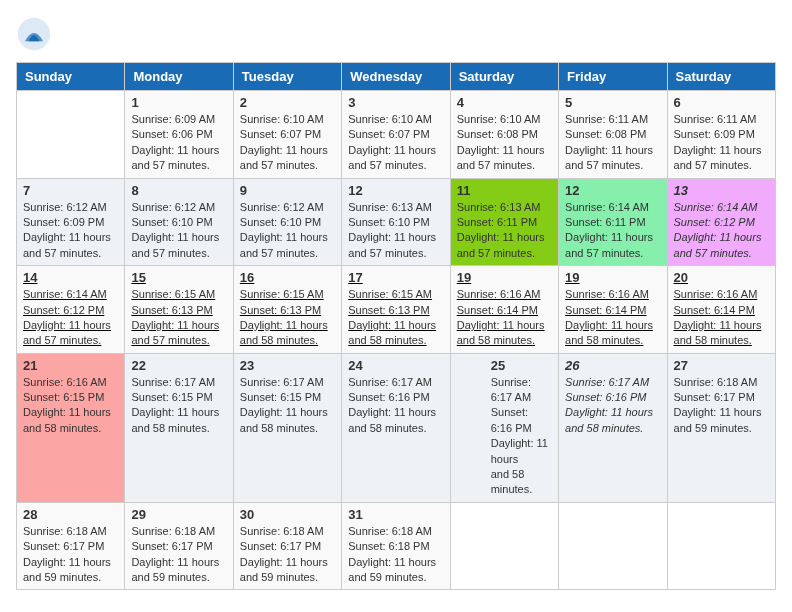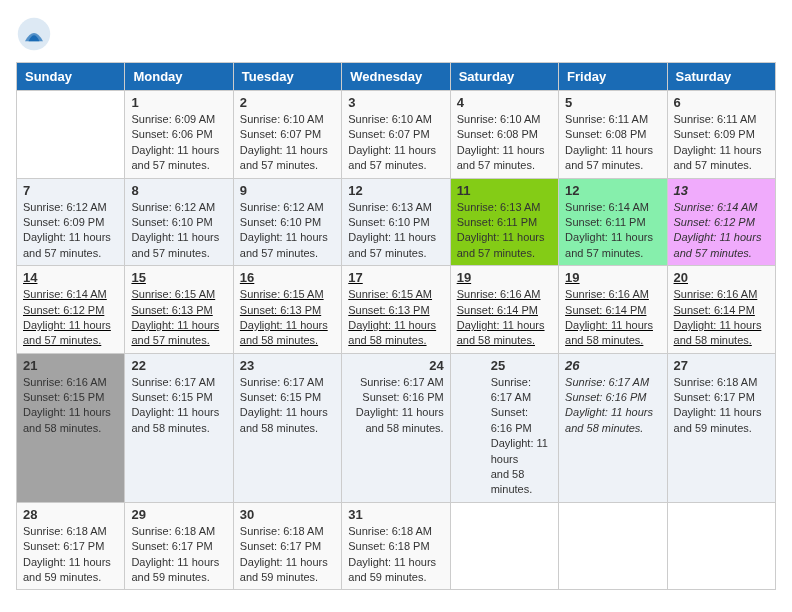--- a/index.html
+++ b/index.html
@@ -269,42 +269,42 @@
         </td>
         <td>
           <span class="day-number">20</span>
           <div class="day-info" style="white-space: pre-line;">Sunrise: 6:16 AM
 Sunset: 6:14 PM
 Daylight: 11 hours
 and 58 minutes.</div>
         </td>
       </tr>
       <tr style="background: rgb(238, 242, 247);">
-        <td style="background: #a3a3a3;">
+        <td style="background: #fca5a5;">
           <span class="day-number">21</span>
           <div class="day-info" style="white-space: pre-line;">Sunrise: 6:16 AM
 Sunset: 6:15 PM
 Daylight: 11 hours
 and 58 minutes.</div>
         </td>
         <td style="background: rgb(238, 242, 247);">
           <span class="day-number">22</span>
           <div class="day-info" style="white-space: pre-line;">Sunrise: 6:17 AM
 Sunset: 6:15 PM
 Daylight: 11 hours
 and 58 minutes.</div>
         </td>
         <td style="background: rgb(238, 242, 247);">
           <span class="day-number">23</span>
           <div class="day-info" style="white-space: pre-line;">Sunrise: 6:17 AM
 Sunset: 6:15 PM
 Daylight: 11 hours
 and 58 minutes.</div>
         </td>
-        <td style="background: rgb(238, 242, 247); text-align: right;">
+        <td style="background: rgb(238, 242, 247);">
           <span class="day-number">24</span>
           <div class="day-info" style="white-space: pre-line;">Sunrise: 6:17 AM
 Sunset: 6:16 PM
 Daylight: 11 hours
 and 58 minutes.</div>
         </td>
         <td style="background: rgb(238, 242, 247); padding-left: 40px;">
           <span class="day-number">25</span>
           <div class="day-info" style="white-space: pre-line;">Sunrise: 6:17 AM
 Sunset: 6:16 PM

